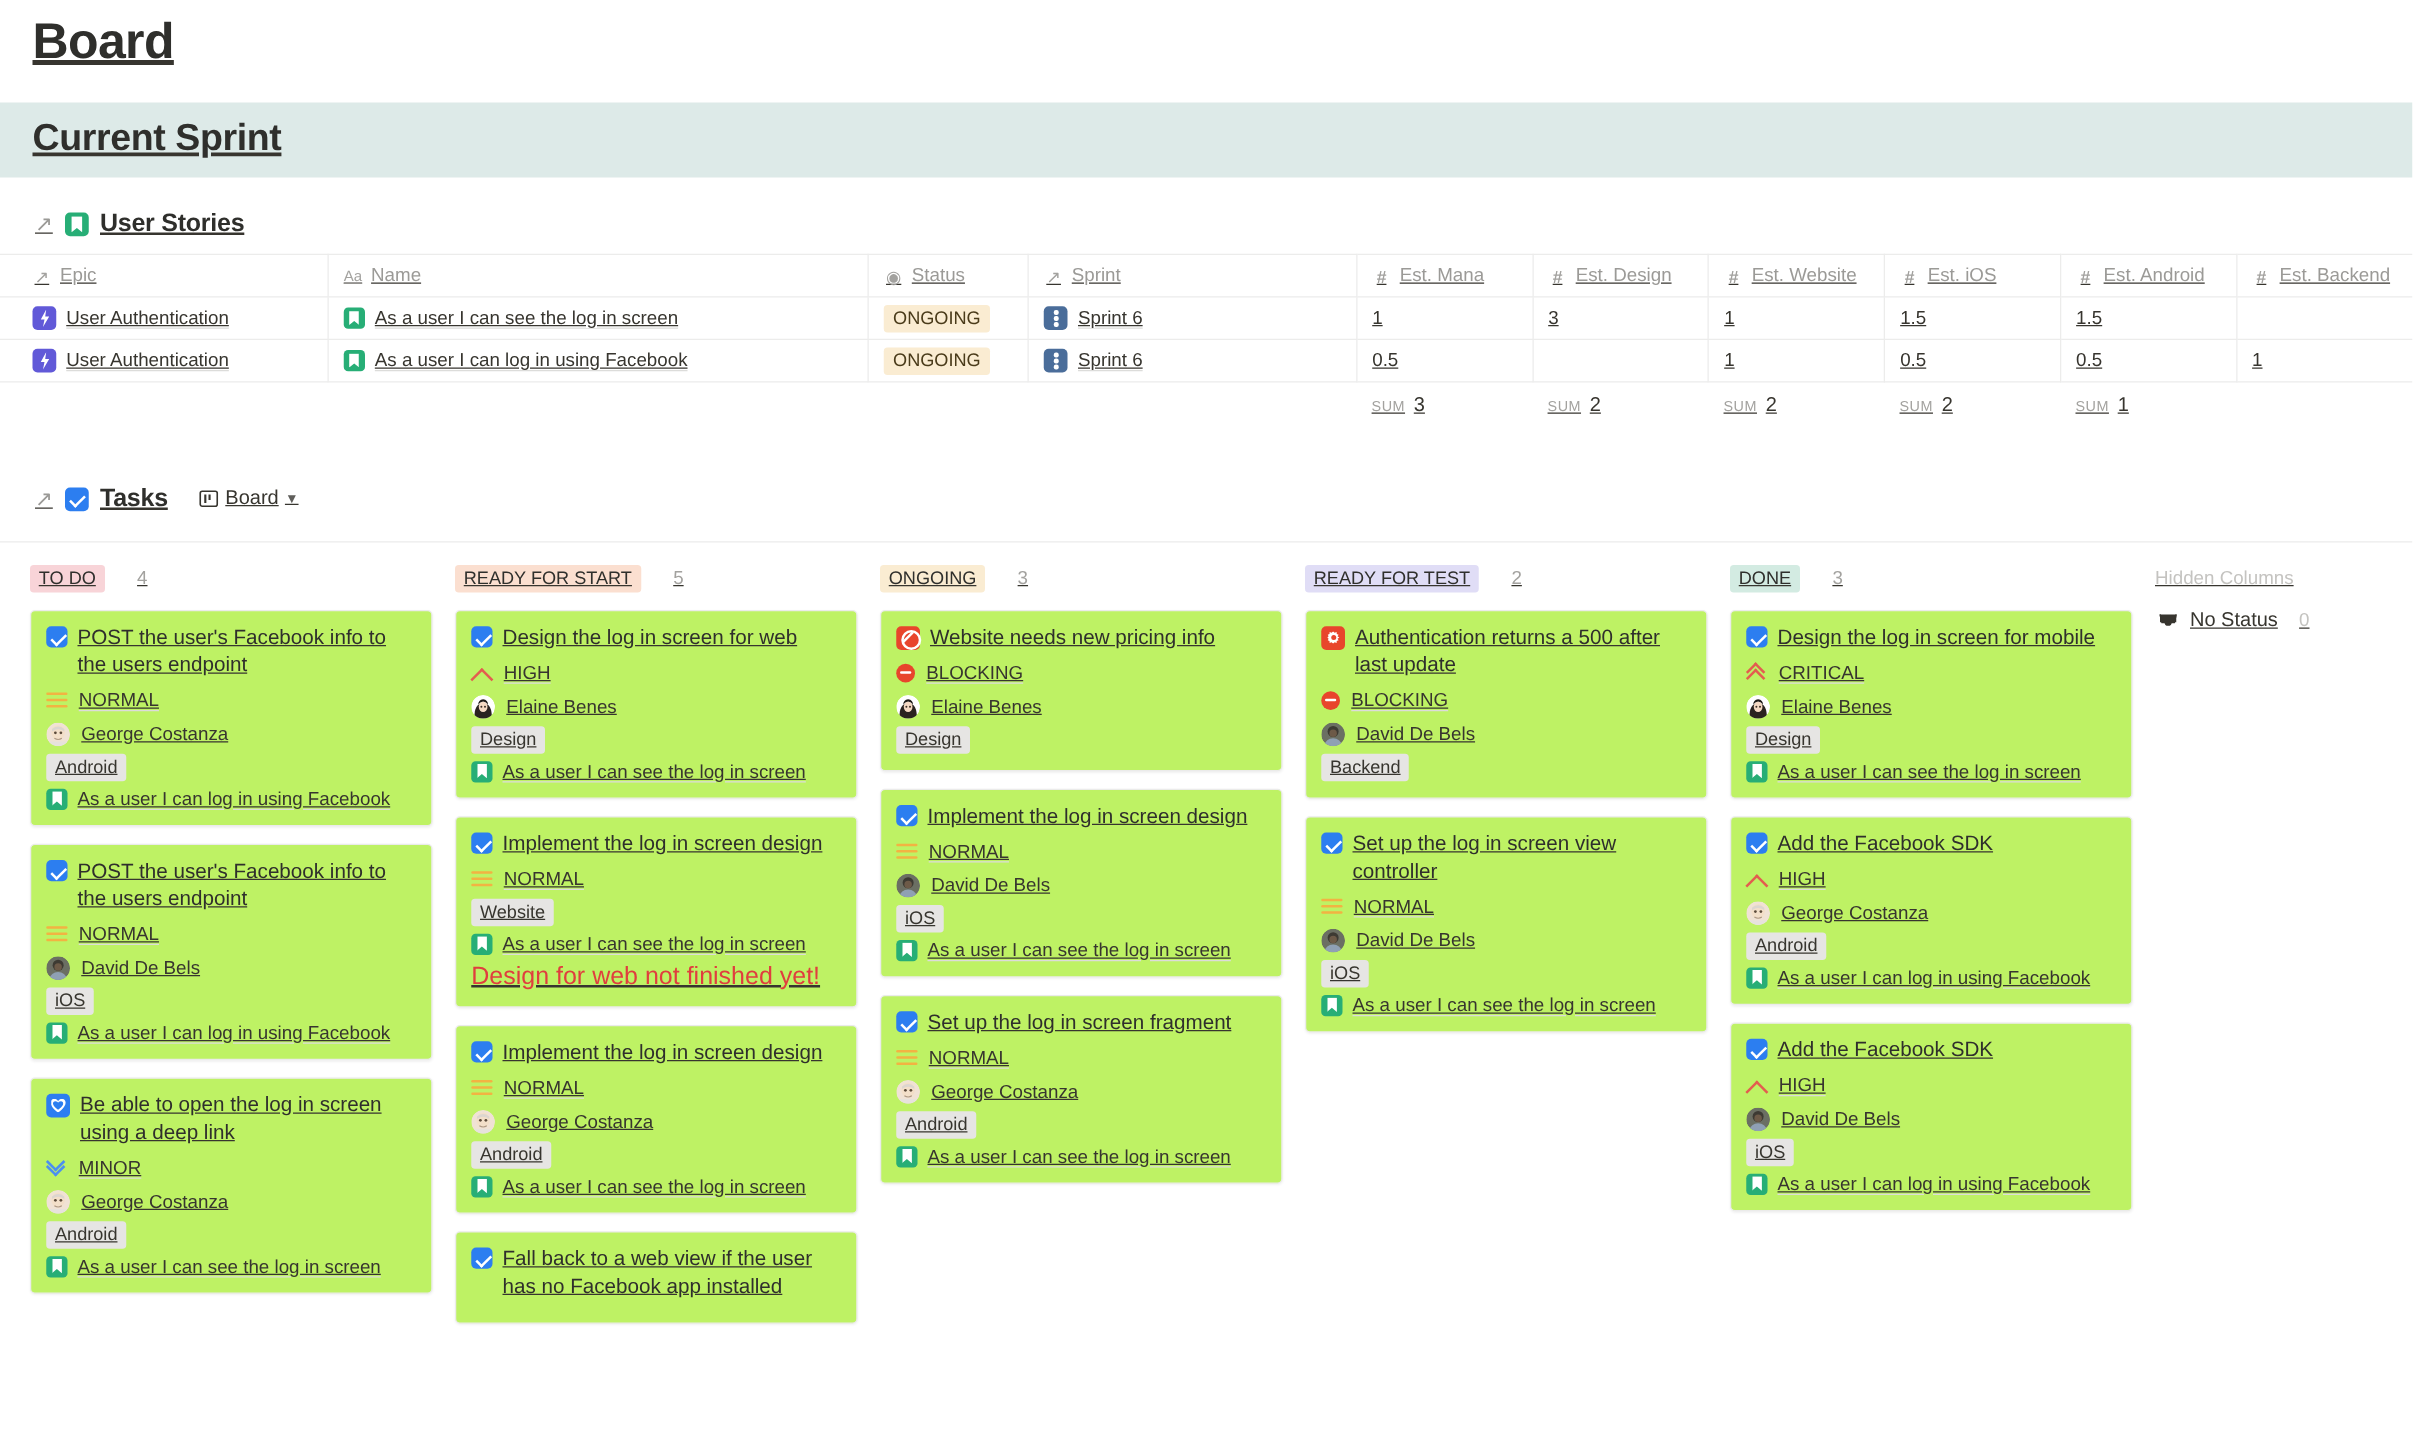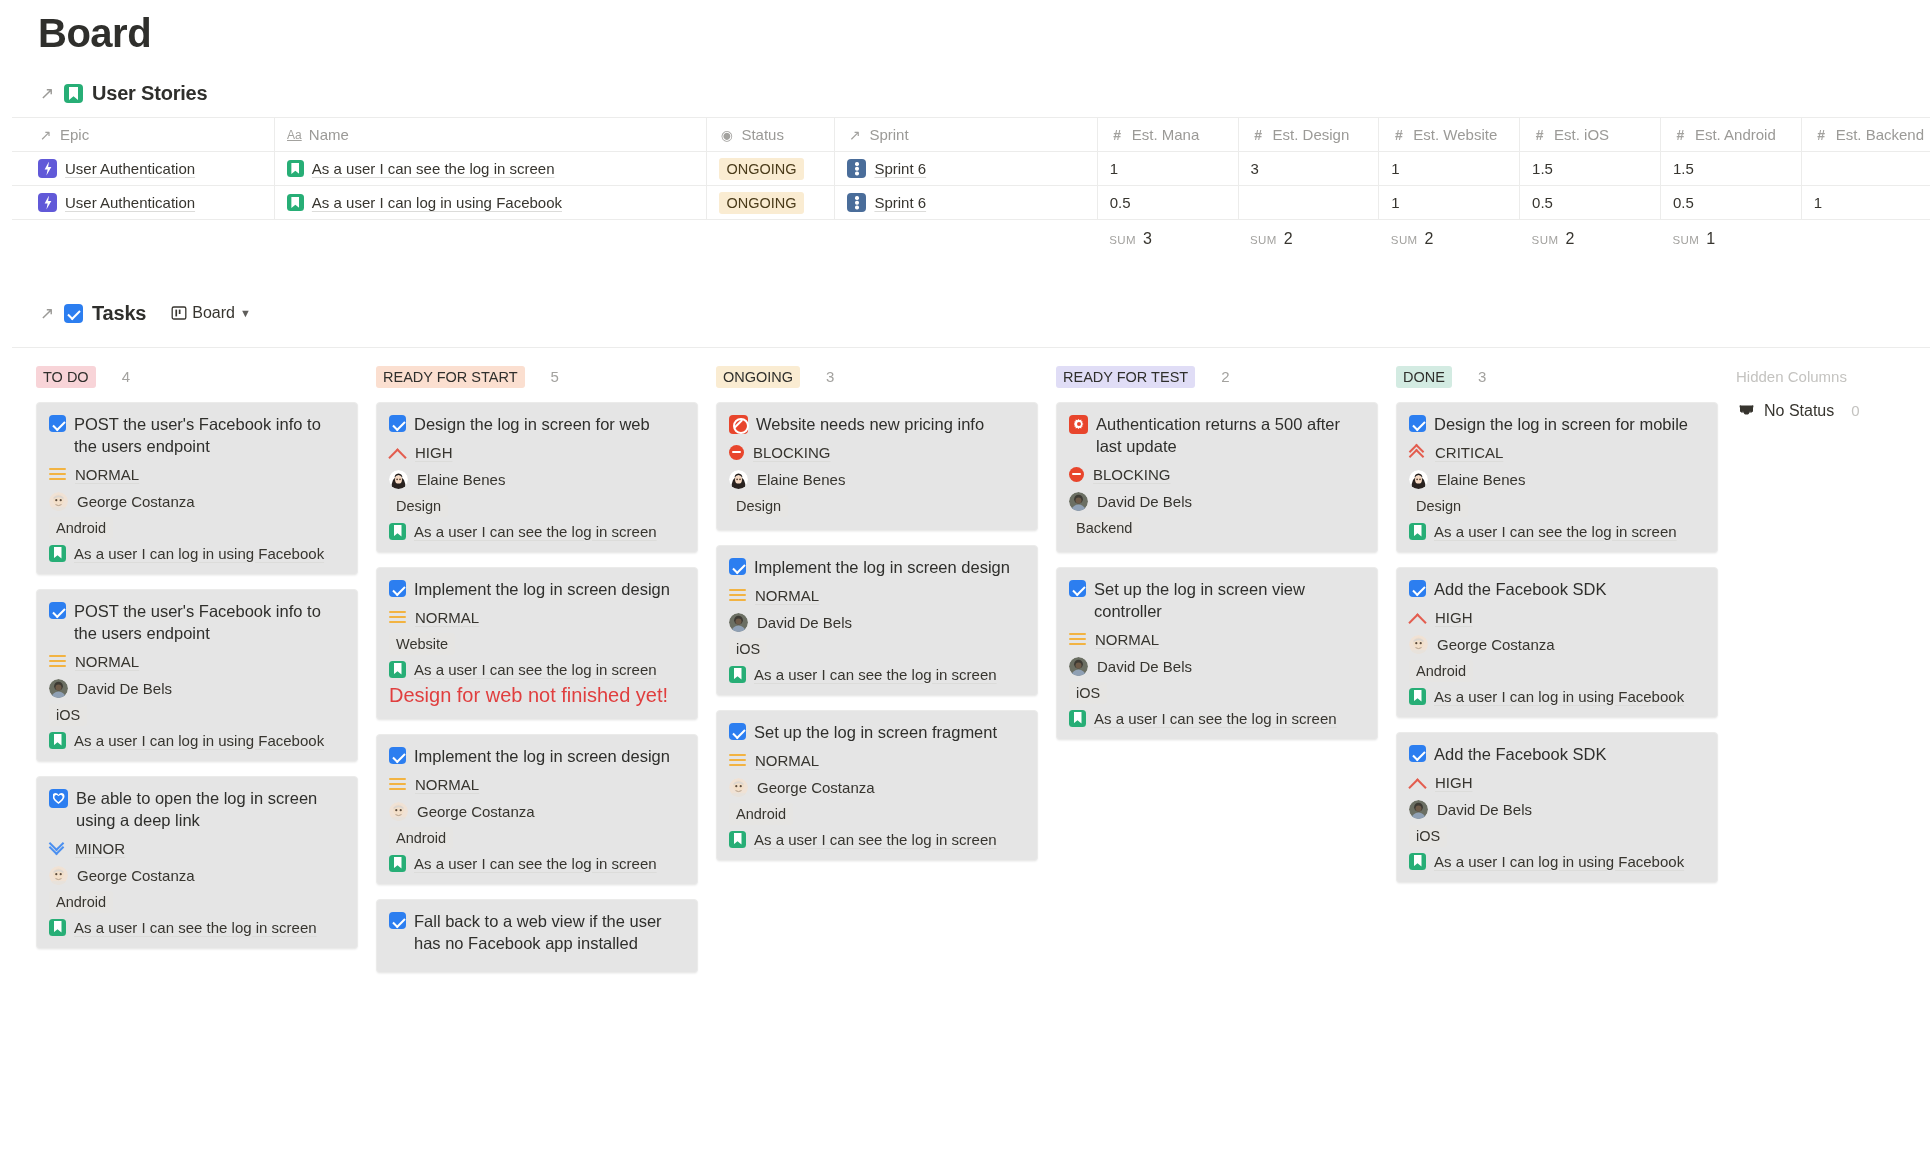--- a/index.html
+++ b/index.html
@@ -4,21 +4,21 @@
 <style>
   * { box-sizing: border-box; }
   html, body {
     margin: 0; padding: 0;
     background: #ffffff;
     font-family: "Liberation Sans", sans-serif;
     color: #37352f;
   }
   body { width: 1930px; min-height: 1154px; overflow: hidden; }
 
-  .page { padding: 0 0 0 12px; }
+  .page { padding: 0 0 0 0; text-decoration: underline; }
 
   
   .page-title {
     font-size: 40px;
     font-weight: 700;
     letter-spacing: -0.5px;
     color: #2f2f2c;
     padding: 10px 0 0 26px;
     line-height: 1.15;
   }
@@ -287,21 +287,21 @@
     display: inline-block;
     border-radius: 3px;
     padding: 2px 7px;
     font-size: 14.5px;
     line-height: 18px;
     color: #2f2f2c;
   }
   .col-count { color: #a3a29f; font-size: 15px; }
 
   .card {
-    background: #e5e5e5;
+    background: #bef264;
     border: 1px solid #ebebea;
     border-radius: 4px;
     box-shadow: 0 1px 2px rgba(15,15,15,0.06);
     padding: 10px 12px 12px 12px;
     margin-bottom: 14px;
   }
   .card-title {
     display: flex; align-items: flex-start; gap: 8px;
     font-size: 16.5px; line-height: 22px; color: #2f2f2c;
     margin-bottom: 6px;
@@ -335,20 +335,23 @@
   .hidden-row { display:flex; align-items:center; gap: 9px; font-size: 16px; color:#37352f; padding-left: 2px; }
   .hidden-row .count { color: #c4c3c0; margin-left: 8px; font-size: 15px; }
 </style>
 </head>
 <body>
 
 <div class="page">
 
   <div class="page-title">Board</div>
 
+  <div class="sprint-band">
+    <h2>Current Sprint</h2>
+  </div>
 
   <div class="db-header">
     <span class="arrow-ne">↗</span>
     <span class="ic ic-story"></span>
     <span class="db-title">User Stories</span>
   </div>
 
   <table class="db-table">
     <colgroup>
       <col class="col-epic">

